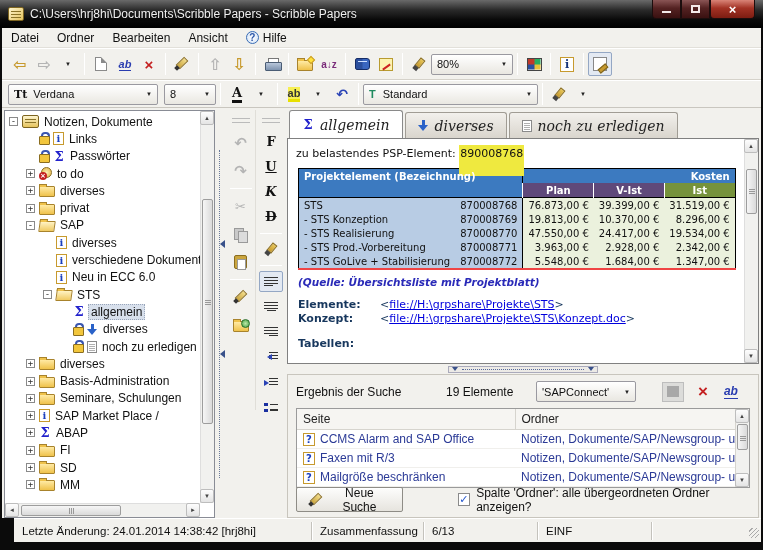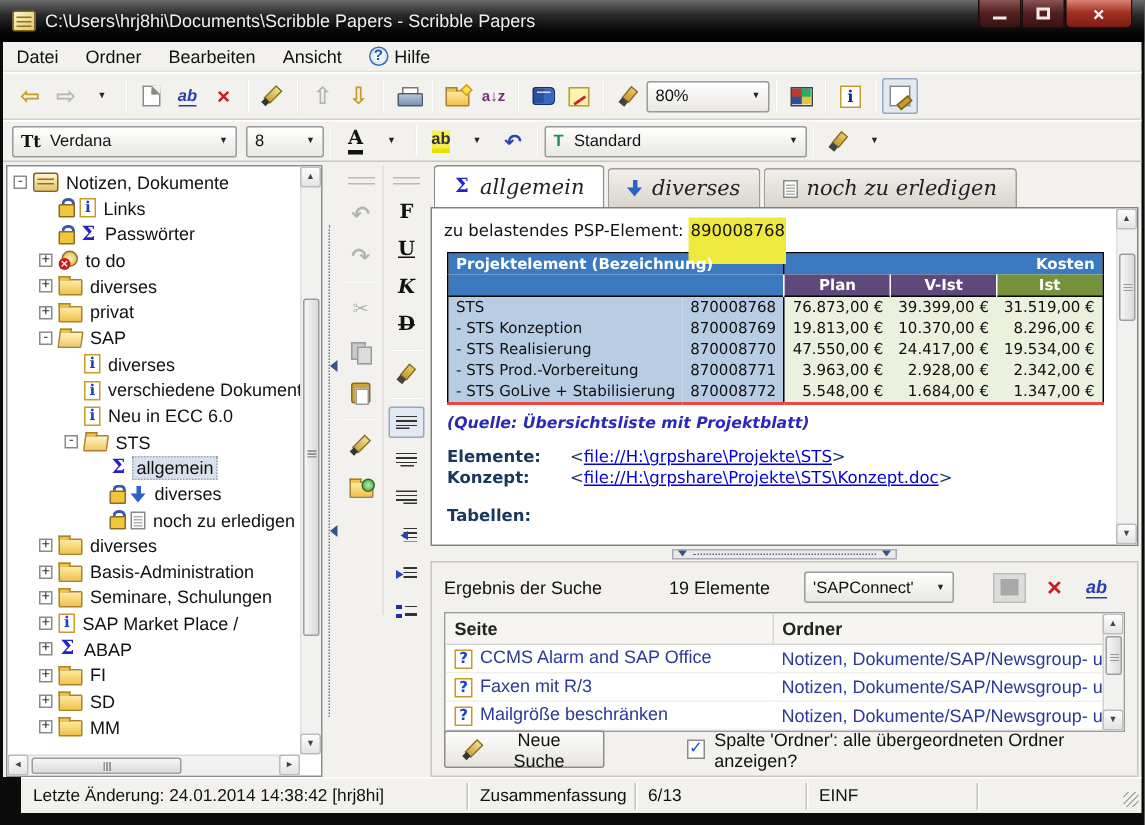--- a/index.html
+++ b/index.html
@@ -206,21 +206,21 @@
   .sp-title { width:150px; }
   .sp-count { width:90px; }
   .sp-term { width:100px; margin-right:26px; }
   .sp-btn-disabled { width:22px; height:20px; background:#dcdcda; border:1px solid #bdbdbd; display:flex; align-items:center; justify-content:center; margin-right:14px; }
   .sp-btn-disabled .inner { width:12px; height:11px; background:#a8a8a8; }
   .sp-x { color:#c42020; font-weight:bold; font-size:17px; margin-right:16px; }
   .sp-ab { color:#2a3db0; font-weight:bold; font-size:12px; font-style:italic; border-bottom:1px solid #2a3db0; }
 
   .sp-results { position:absolute; left:8px; right:8px; top:33px; height:80px; background:#fff; border:1px solid #9a9a9a; overflow:hidden; }
   table.srtable { border-collapse:collapse; width:100%; font-size:12px; table-layout:fixed; }
-  .srtable th { text-align:left; font-weight:bold; color:#222; background:#f6f5f2; border:1px solid #d6d4ce; border-top:none; padding:2px 6px; height:20px; }
+  .srtable th { text-align:left; font-weight:normal; color:#222; background:#f6f5f2; border:1px solid #d6d4ce; border-top:none; padding:2px 6px; height:20px; }
   .srtable th:first-child { border-left:none; width:218px; }
   .srtable th:last-child { border-right:none; }
   .srtable td { padding:1px 6px; height:19px; color:#2b3a96; white-space:nowrap; overflow:hidden; border-bottom:1px solid #f0efec; }
   .srtable td .icon { margin-right:5px; }
   .sr-link { }
   .sp-results .sb-v { bottom:0; }
 
   .sp-foot { position:absolute; left:8px; right:8px; bottom:4px; height:27px; display:flex; align-items:center; }
   .btn-neue { display:flex; align-items:center; gap:6px; height:25px; padding:0 12px;
     background:linear-gradient(#fdfdfc,#e6e4de); border:1px solid #8e8c86; border-radius:2px; font-size:12px; color:#111;

